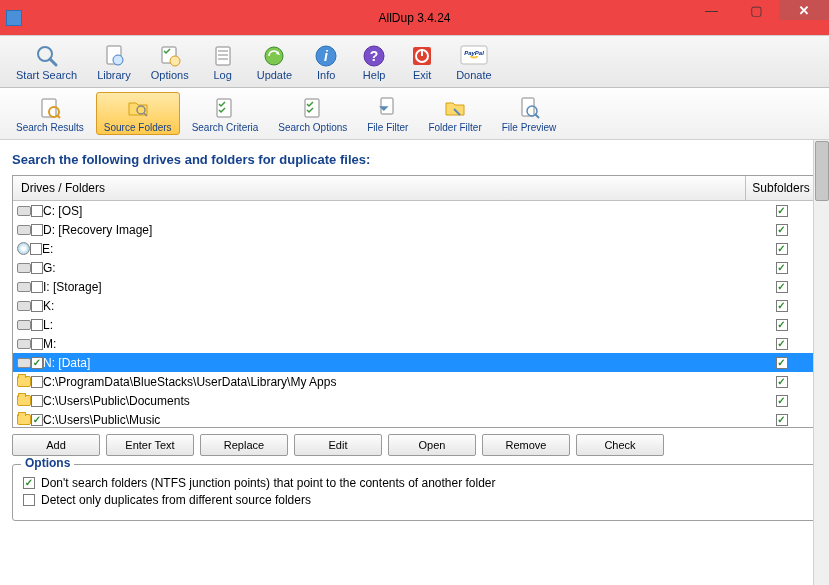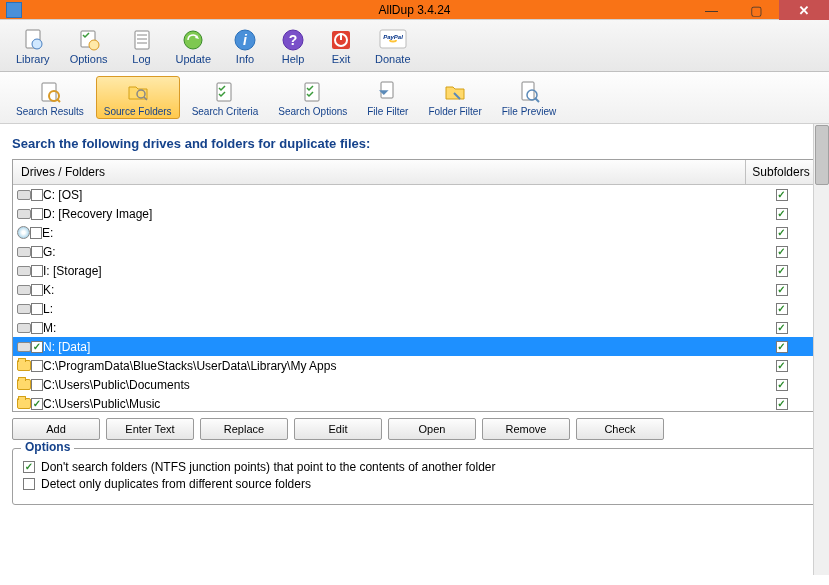--- a/index.html
+++ b/index.html
@@ -1,19 +1,19 @@
 <!DOCTYPE html>
 <html><head>
 <meta charset="utf-8">
 <style>
 * { box-sizing: border-box; margin: 0; padding: 0; font-family: "Segoe UI", Tahoma, sans-serif; }
 body { width: 829px; height: 585px; background: #fff; overflow: hidden; }
 
 
-.titlebar { height: 20px; background: #f97316; border-bottom: 1px solid #d0d0d0; display: flex; align-items: center; position: relative; }
+.titlebar { height: 36px; background: #ef4444; border-bottom: 1px solid #d0d0d0; display: flex; align-items: center; position: relative; }
 .titlebar .app-icon { width: 16px; height: 16px; margin: 0 6px; background: #4a90d9; border: 1px solid #2a70b9; }
 .titlebar .title { position: absolute; left: 50%; transform: translateX(-50%); font-size: 12px; color: #000; }
 .titlebar .wincontrols { position: absolute; right: 0; top: 0; display: flex; }
 .titlebar .wincontrols div { width: 45px; height: 20px; display: flex; align-items: center; justify-content: center; font-size: 13px; color: #333; }
 .titlebar .wincontrols .close { background: #c75050; color: #fff; width: 50px; font-weight: bold; }
 
 
 .toolbar1 { height: 52px; background: linear-gradient(#f7f7f7, #e8e8e8); border-bottom: 1px solid #c0c0c0; display: flex; padding: 2px 6px; }
 .tb1-btn { display: flex; flex-direction: column; align-items: center; justify-content: center; padding: 2px 8px; margin: 2px 2px; border-radius: 3px; cursor: pointer; }
 .tb1-btn .ico { width: 28px; height: 28px; display: flex; align-items: center; justify-content: center; }
@@ -69,20 +69,29 @@
     <div>—</div>
     <div>▢</div>
     <div class="close">✕</div>
   </div>
 </div>
 
 <div class="toolbar1">
   <div class="tb1-btn">
     <span class="ico">
         <svg width="26" height="26">
+          <circle cx="11" cy="11" r="7" fill="none" stroke="#5b8ab8" stroke-width="2"></circle>
+          <line x1="16" y1="16" x2="22" y2="22" stroke="#5b8ab8" stroke-width="3" stroke-linecap="round"></line>
+        </svg>
+      </span>
+    <span class="lbl">Start Search</span>
+  </div>
+  <div class="tb1-btn">
+    <span class="ico">
+        <svg width="26" height="26">
           <rect x="6" y="3" width="14" height="18" rx="1" fill="#fff" stroke="#888"></rect>
           <circle cx="17" cy="17" r="5" fill="#d0e8ff" stroke="#4a80c0"></circle>
         </svg>
       </span>
     <span class="lbl">Library</span>
   </div>
   <div class="tb1-btn">
     <span class="ico">
         <svg width="26" height="26">
           <rect x="5" y="4" width="14" height="16" rx="1" fill="#fff" stroke="#888"></rect>

